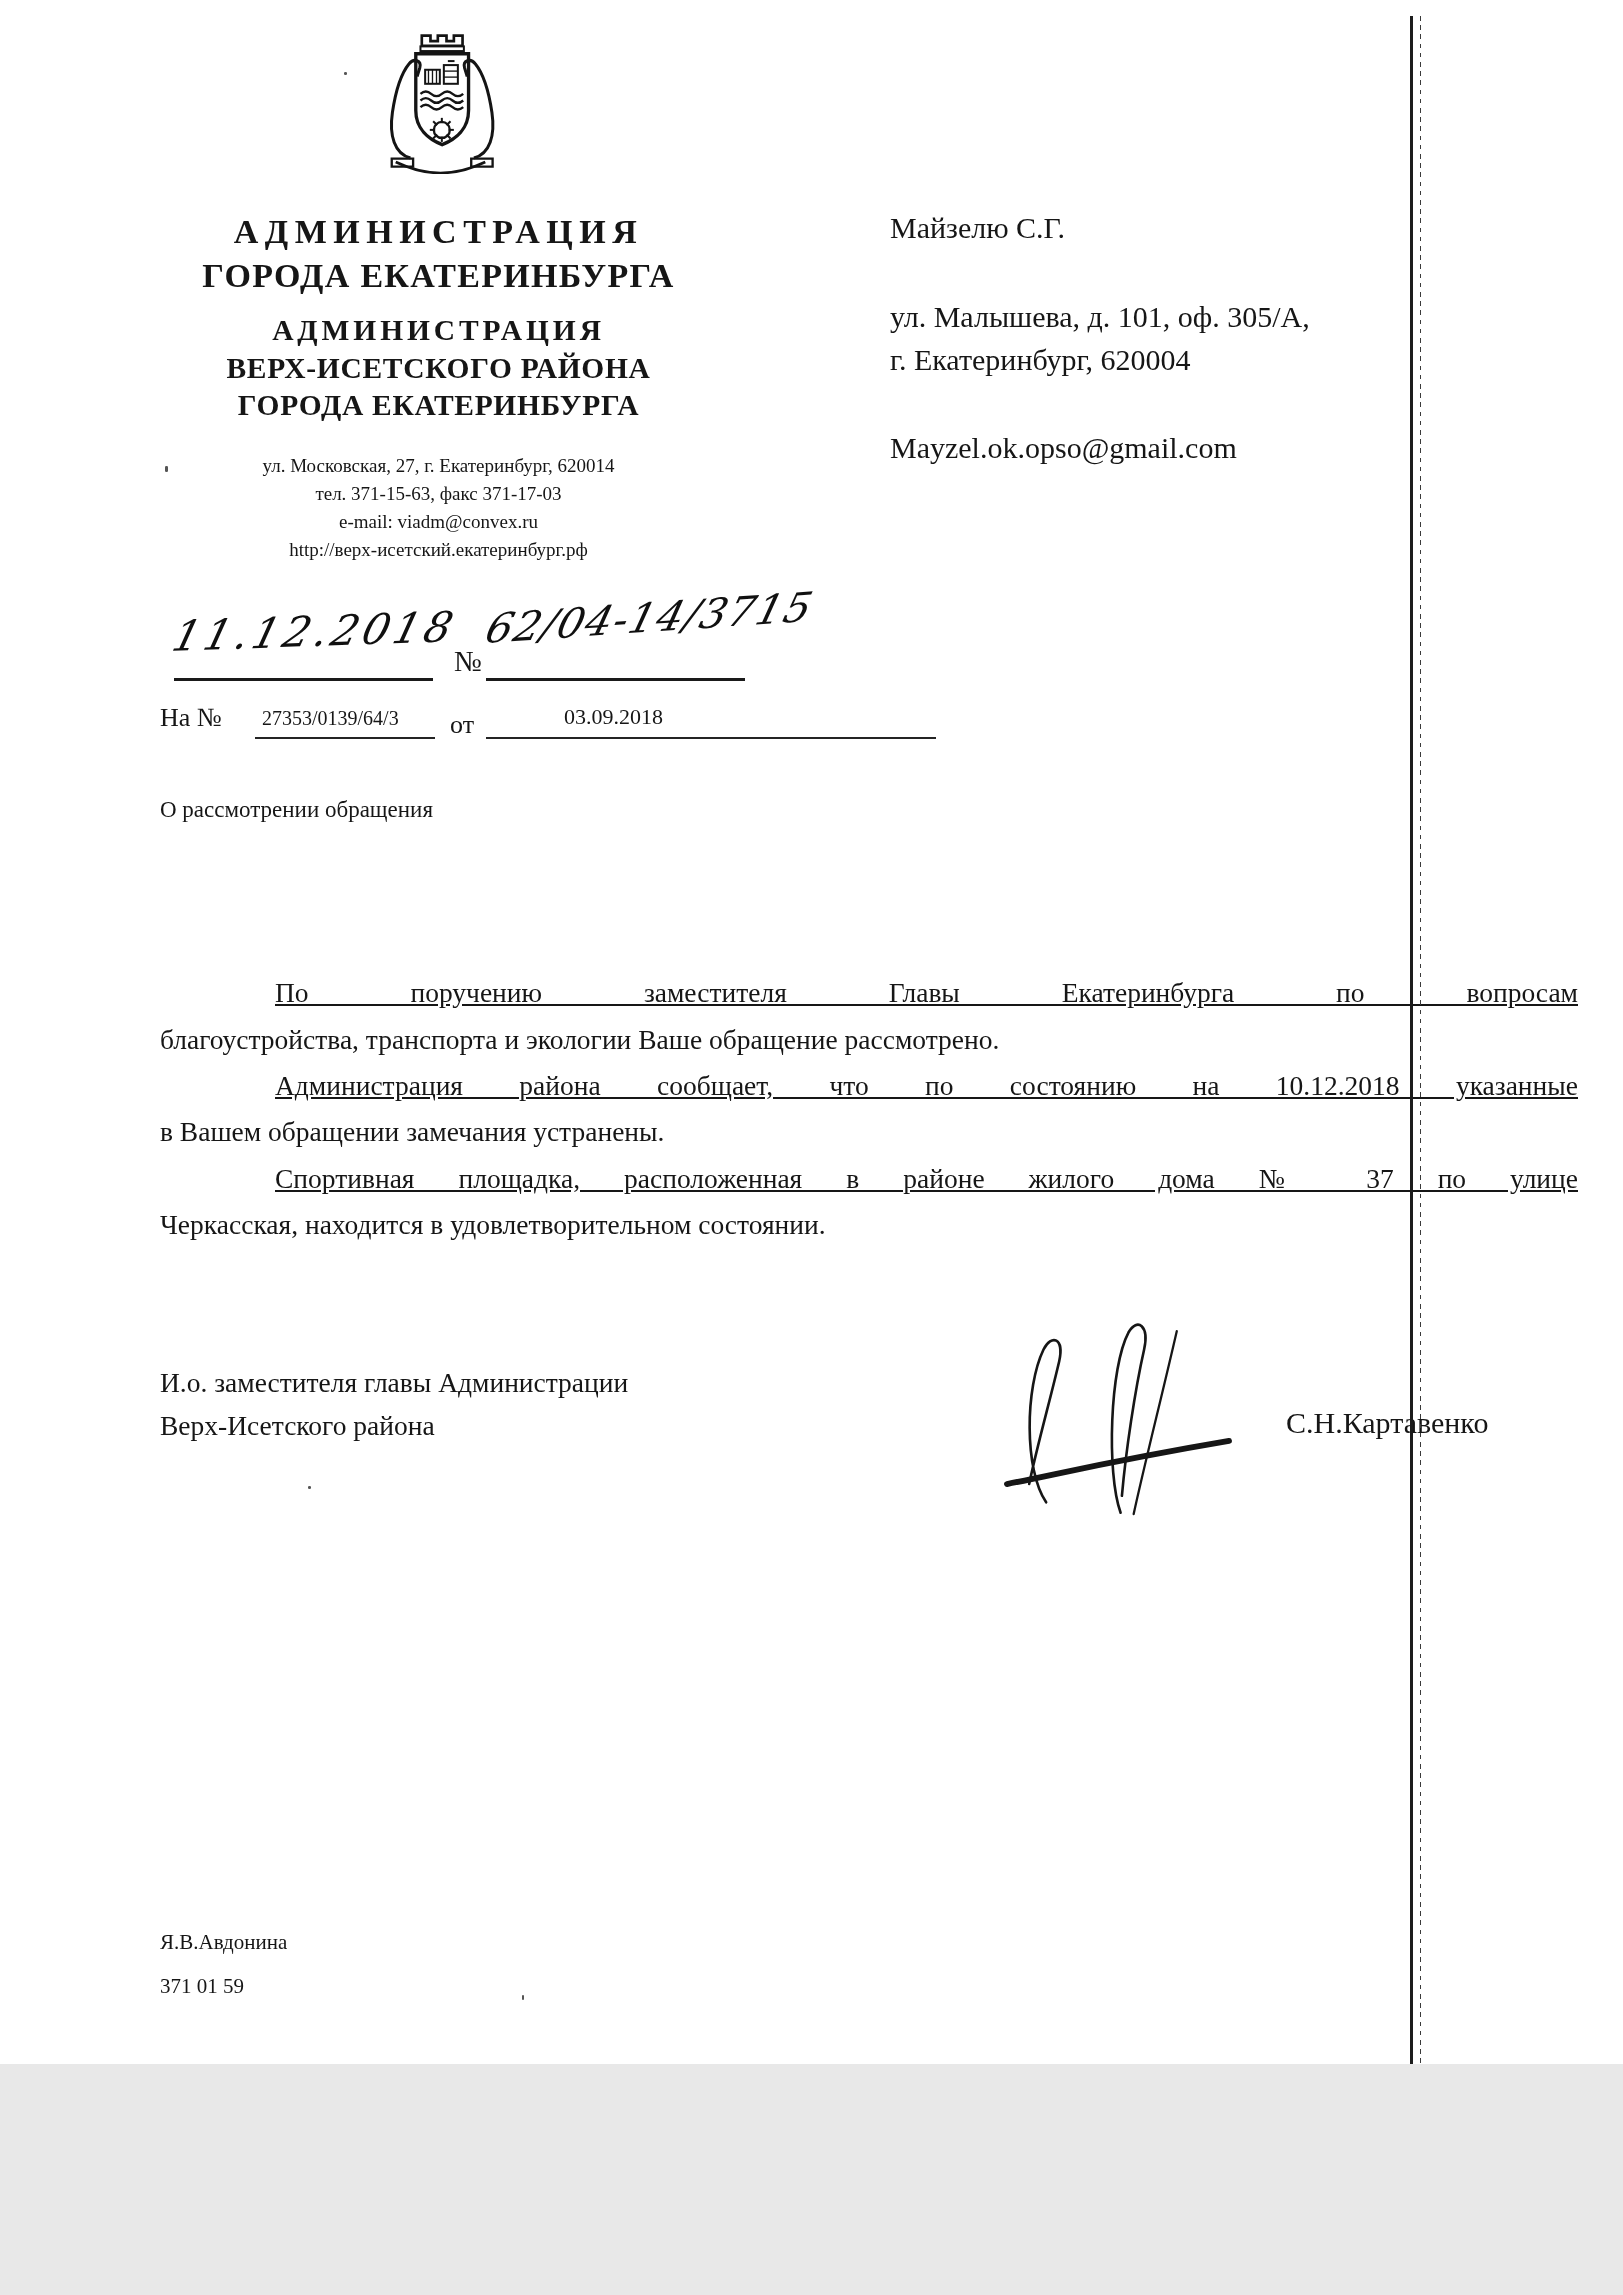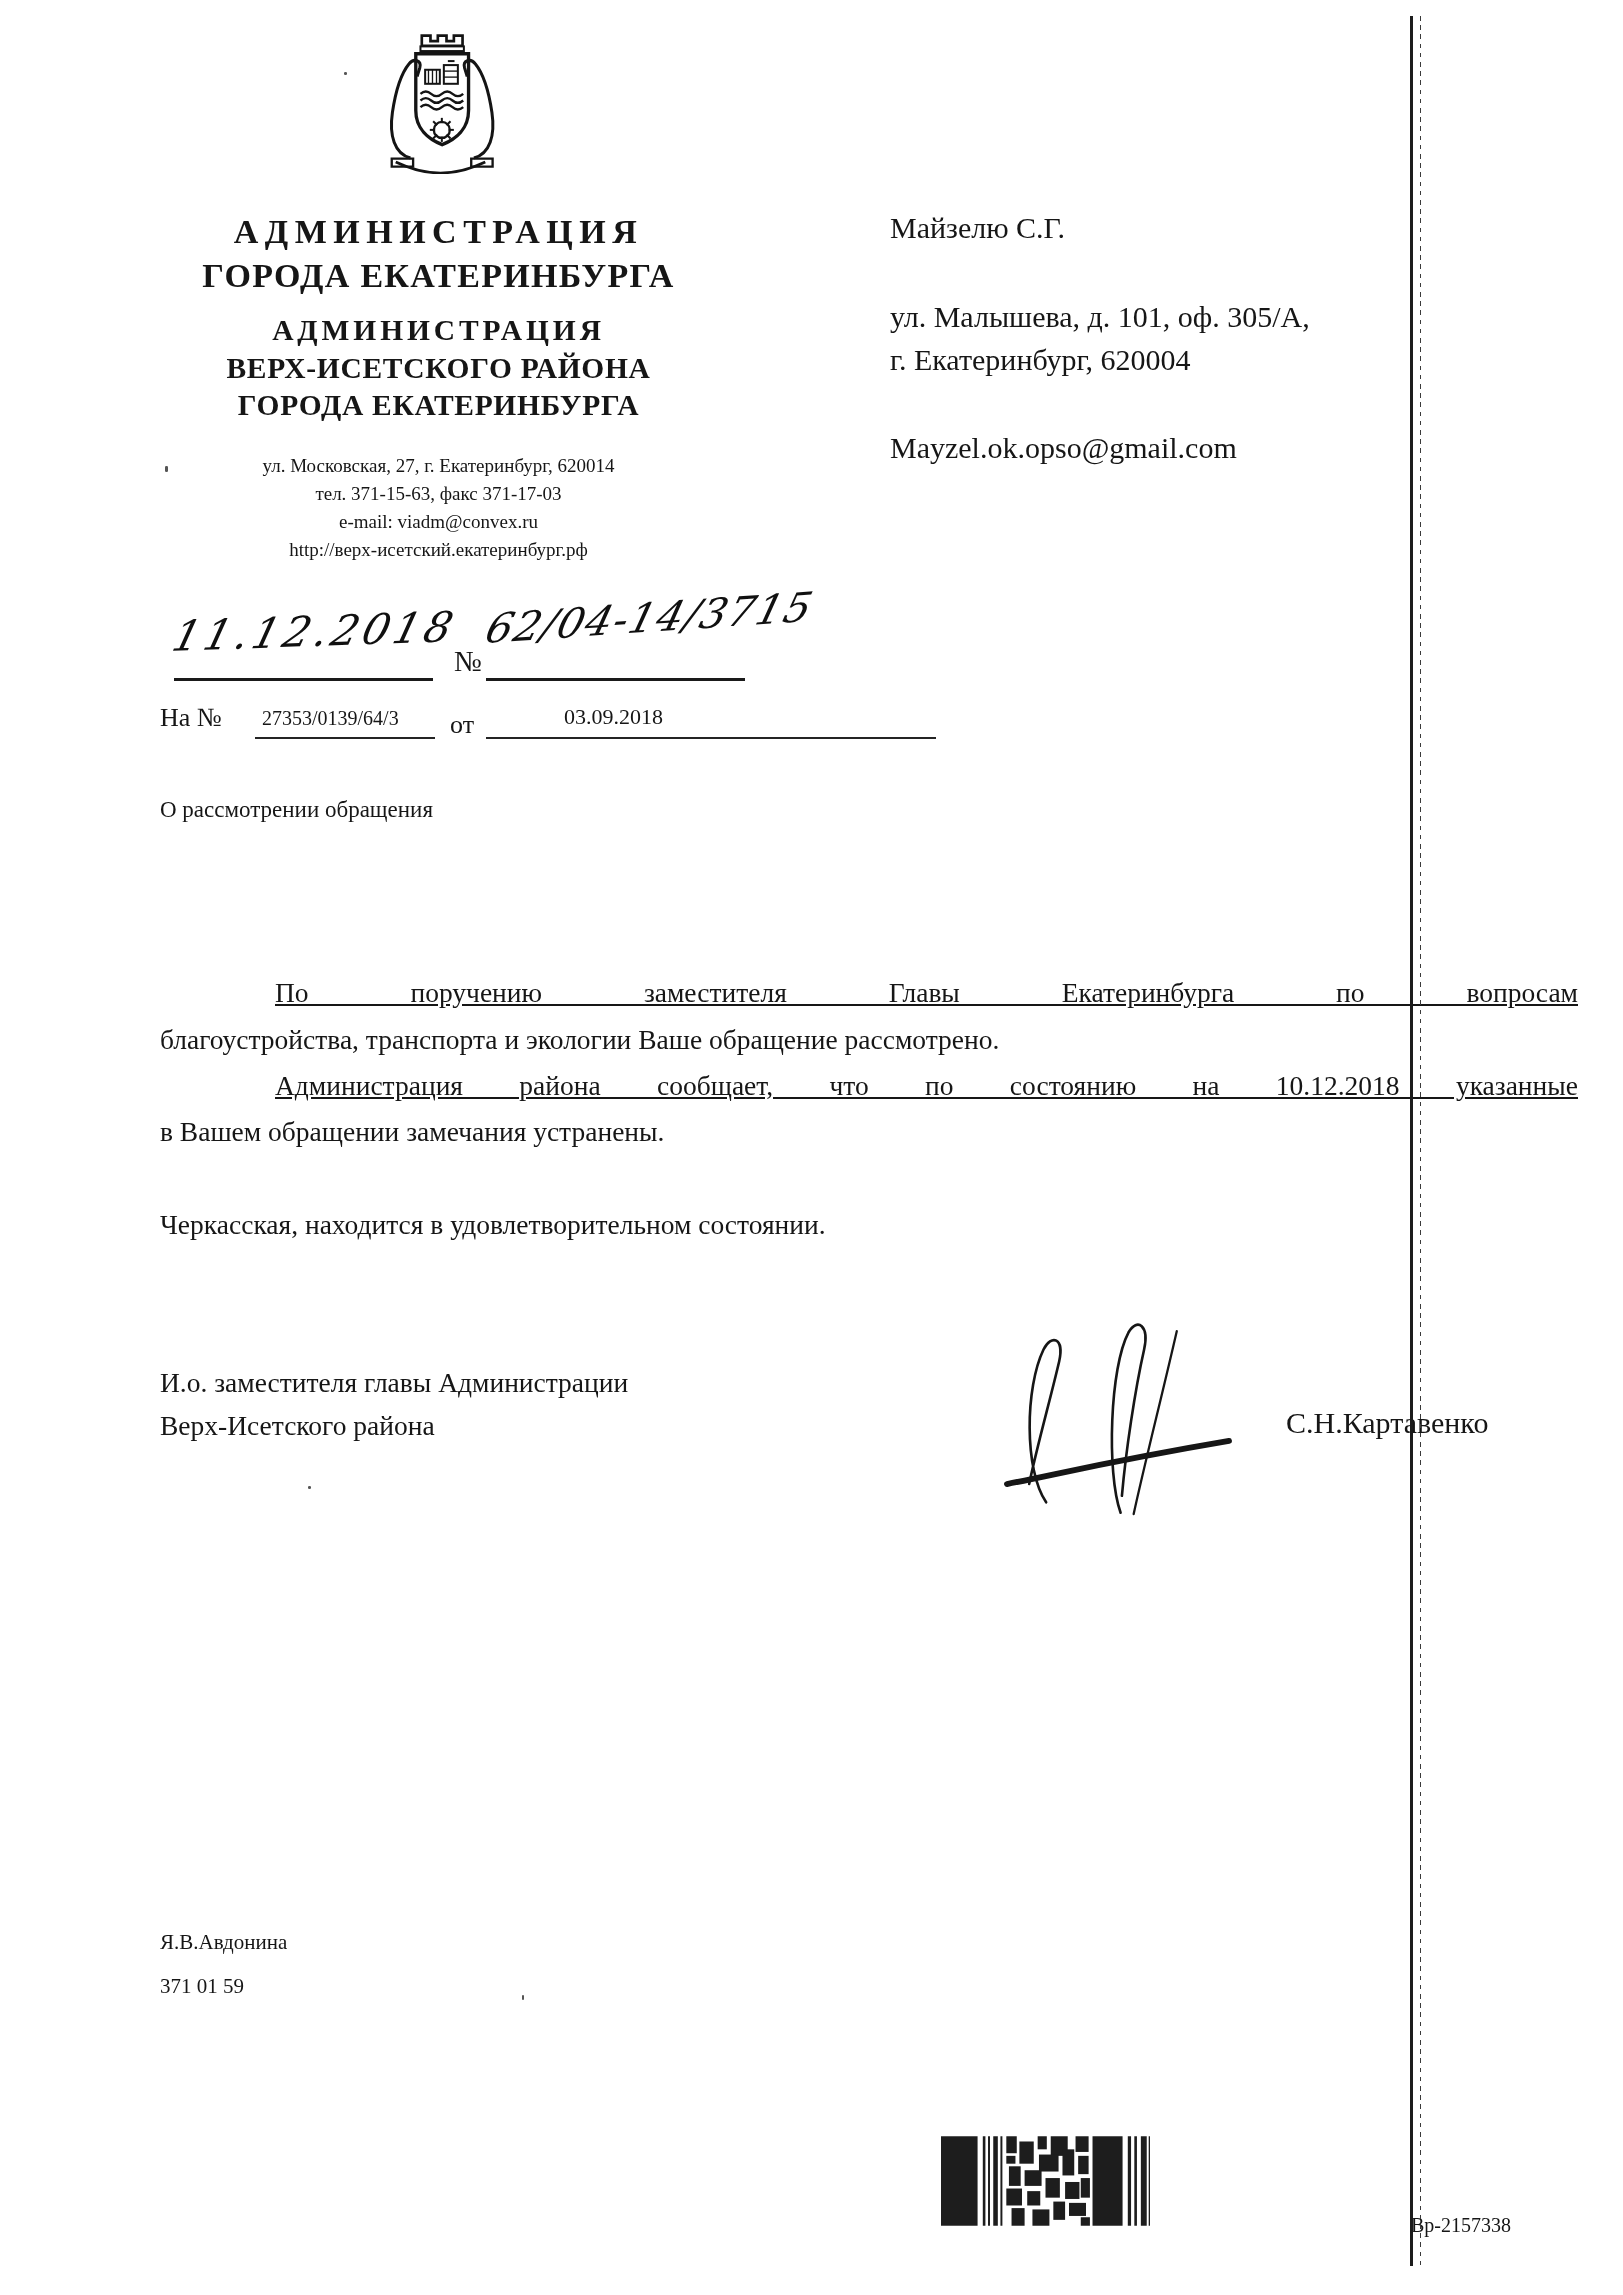--- a/index.html
+++ b/index.html
@@ -1,18 +1,18 @@
 <!DOCTYPE html>
 <html lang="ru" style="font-size:10.5px"><head>
 <meta charset="utf-8">
 <style>
   html,body{margin:0;padding:0;background:#e8e8e8;}
   #page{
     position:relative;
-    width:1623px;height:2295px;
+    width:1623px;height:2064px;
     background:#ffffff;
     overflow:hidden;
     font-family:"Liberation Serif","DejaVu Serif",serif;
     color:#161616;
   }
   .abs{position:absolute;}
   
   .lh-center{left:157px;width:563px;text-align:center;}
   .org-main{font-weight:bold;font-size:34px;letter-spacing:6.5px;white-space:nowrap;}
   .org-main2{font-weight:bold;font-size:34px;letter-spacing:1.3px;white-space:nowrap;}
@@ -140,20 +140,21 @@
   <div class="abs ref-date" style="left:564px;top:704px;">03.09.2018</div>
   <div class="abs uline-thin" style="left:255px;top:737px;width:180px;"></div>
   <div class="abs uline-thin" style="left:486px;top:737px;width:450px;"></div>
 
   <div class="abs subject" style="left:160px;top:789px;">О рассмотрении обращения</div>
 
   <div class="abs bodyline stretch indent" style="top:970px;">По поручению заместителя Главы Екатеринбурга по вопросам</div>
   <div class="abs bodyline" style="top:1017px;">благоустройства, транспорта и экологии Ваше обращение рассмотрено.</div>
   <div class="abs bodyline stretch indent" style="top:1063px;">Администрация района сообщает, что по состоянию на 10.12.2018 указанные</div>
   <div class="abs bodyline" style="top:1109px;">в Вашем обращении замечания устранены.</div>
+  <div class="abs bodyline stretch indent" style="top:1156px;">Спортивная площадка, расположенная в районе жилого дома № 37 по улице</div>
   <div class="abs bodyline" style="top:1202px;">Черкасская, находится в удовлетворительном состоянии.</div>
 
   <div class="abs sig-pos" style="top:1367px;">И.о. заместителя главы Администрации</div>
   <div class="abs sig-pos" style="top:1410px;">Верх-Исетского района</div>
 
   <div class="abs" style="left:969px;top:1309px;width:281px;height:209px;">
     <svg width="281" height="209" viewBox="0 0 430 320" fill="none" stroke="#161616" stroke-linecap="round">
       <path d="M118,296 C84,246 86,120 114,62 C126,38 146,44 138,80 C124,140 104,210 92,268" stroke-width="4"></path>
       <path d="M232,312 C210,250 216,88 244,36 C258,12 276,26 268,62 C254,124 240,218 234,286" stroke-width="4"></path>
       <path d="M58,268 C140,252 220,232 398,202" stroke-width="9"></path>

